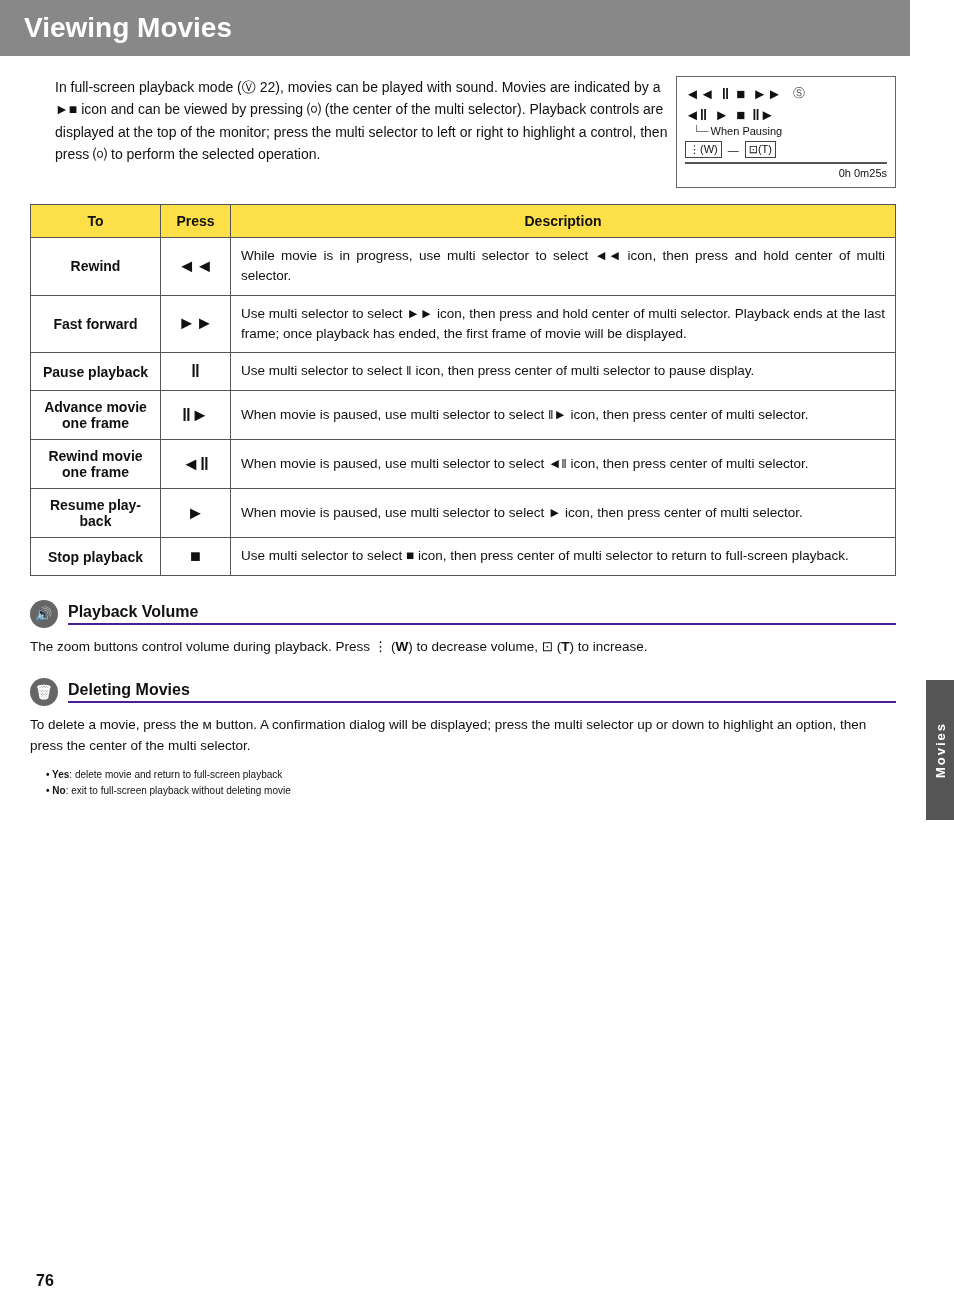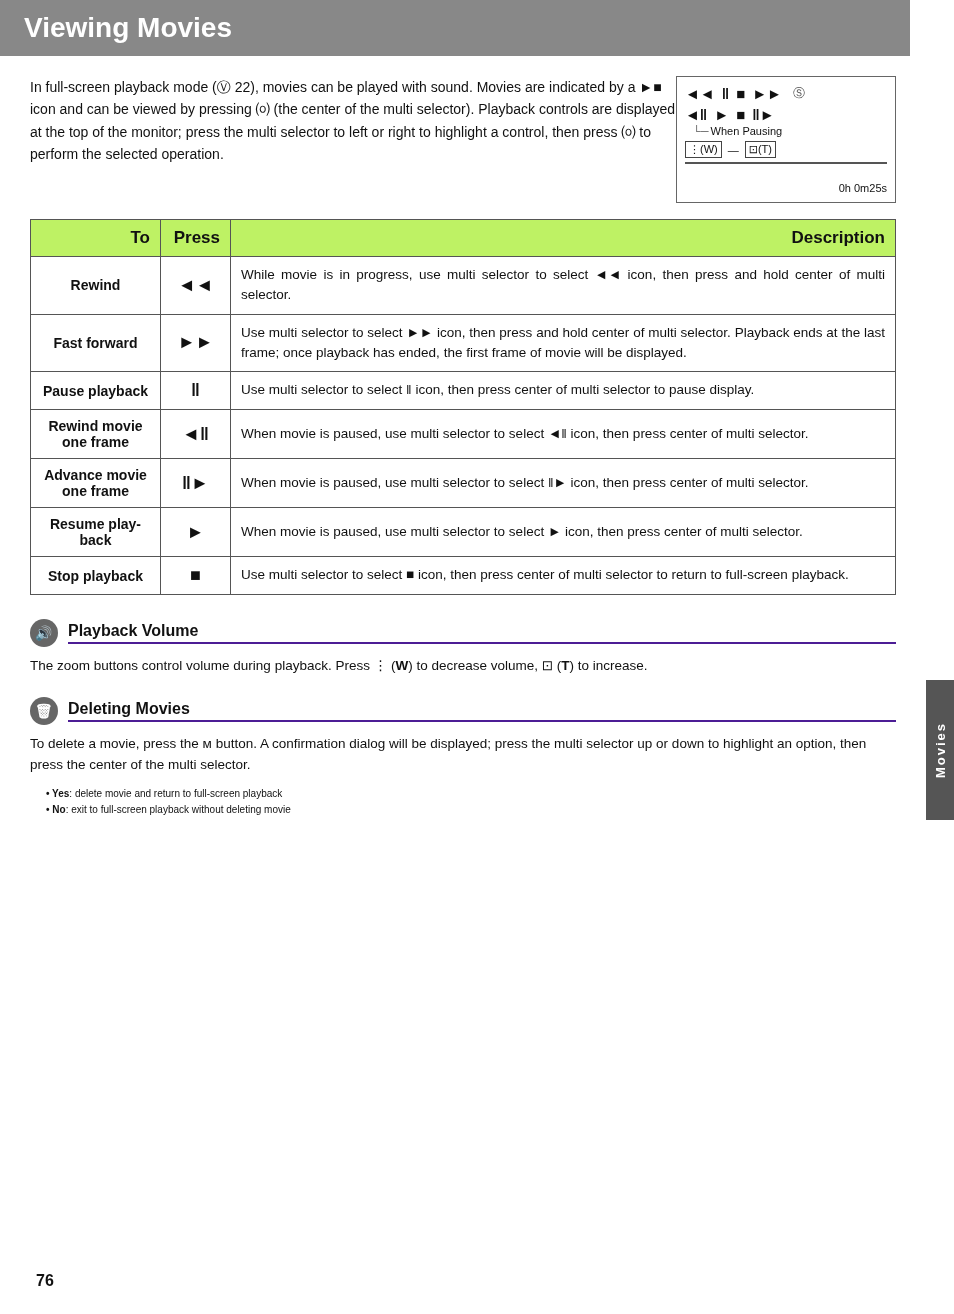--- a/index.html
+++ b/index.html
@@ -51,20 +51,21 @@
 
     .content {
       padding: 20px 30px 20px 30px;
       margin-right: 28px;
     }
 
     
     .intro-section {
       display: flex;
       margin-bottom: 16px;
+      margin-left: 25px;
     }
     .intro-text {
       flex: 1;
       font-size: 14px;
       line-height: 1.6;
     }
     .intro-image {
       width: 220px;
       flex-shrink: 0;
     }
@@ -81,24 +82,24 @@
       border-collapse: collapse;
       margin-top: 4px;
       margin-bottom: 24px;
     }
     .controls-table th, .controls-table td {
       border: 1px solid #555;
       padding: 8px 10px;
       vertical-align: middle;
     }
     .controls-table th {
-      background: #bef264;
-      font-weight: bold;
-      text-align: right;
-      font-size: 17px;
+      background: #fde047;
+      font-weight: bold;
+      text-align: center;
+      font-size: 14px;
     }
     .controls-table td:first-child {
       font-weight: bold;
       text-align: center;
       width: 130px;
     }
     .controls-table td:nth-child(2) {
       text-align: center;
       width: 70px;
       font-size: 18px;
@@ -206,21 +207,21 @@
           <span style="font-size:11px;color:#555;">└─</span>
           <span style="font-size:11px;">When Pausing</span>
         </div>
 
         <div style="display:flex;align-items:center;gap:6px;margin-bottom:4px;">
           <span style="border:1px solid #444;padding:1px 3px;font-size:11px;">⋮(W)</span>
           <span style="font-size:11px;">—</span>
           <span style="border:1px solid #444;padding:1px 3px;font-size:11px;">⊡(T)</span>
         </div>
 
-        <div style="border-top:2px solid #555;padding-top:18px;display:flex;justify-content:flex-end;">
+        <div style="border-top:2px solid #555;padding-top:3px;display:flex;justify-content:flex-end;">
           <span style="font-size:11px;">0h 0m25s</span>
         </div>
       </div>
     </div>
   </div>
 
   <table class="controls-table">
     <thead>
       <tr>
         <th>To</th>
@@ -238,28 +239,28 @@
           <td>Fast forward</td>
           <td>►►</td>
           <td>Use multi selector to select ►► icon, then press and hold center of multi selector. Playback ends at the last frame; once playback has ended, the first frame of movie will be displayed.</td>
         </tr>
         <tr>
           <td>Pause playback</td>
           <td>‖</td>
           <td>Use multi selector to select ‖ icon, then press center of multi selector to pause display.</td>
         </tr>
         <tr>
+          <td>Advance movie<br>one frame</td>
+          <td>‖►</td>
+          <td>When movie is paused, use multi selector to select ‖► icon, then press center of multi selector.</td>
+        </tr>
+        <tr>
           <td>Rewind movie<br>one frame</td>
           <td>◄‖</td>
           <td>When movie is paused, use multi selector to select ◄‖ icon, then press center of multi selector.</td>
-        </tr>
-        <tr>
-          <td>Advance movie<br>one frame</td>
-          <td>‖►</td>
-          <td>When movie is paused, use multi selector to select ‖► icon, then press center of multi selector.</td>
         </tr>
         <tr>
           <td>Resume play-<br>back</td>
           <td>►</td>
           <td>When movie is paused, use multi selector to select ► icon, then press center of multi selector.</td>
         </tr>
         <tr>
           <td>Stop playback</td>
           <td>■</td>
           <td>Use multi selector to select ■ icon, then press center of multi selector to return to full-screen playback.</td>

